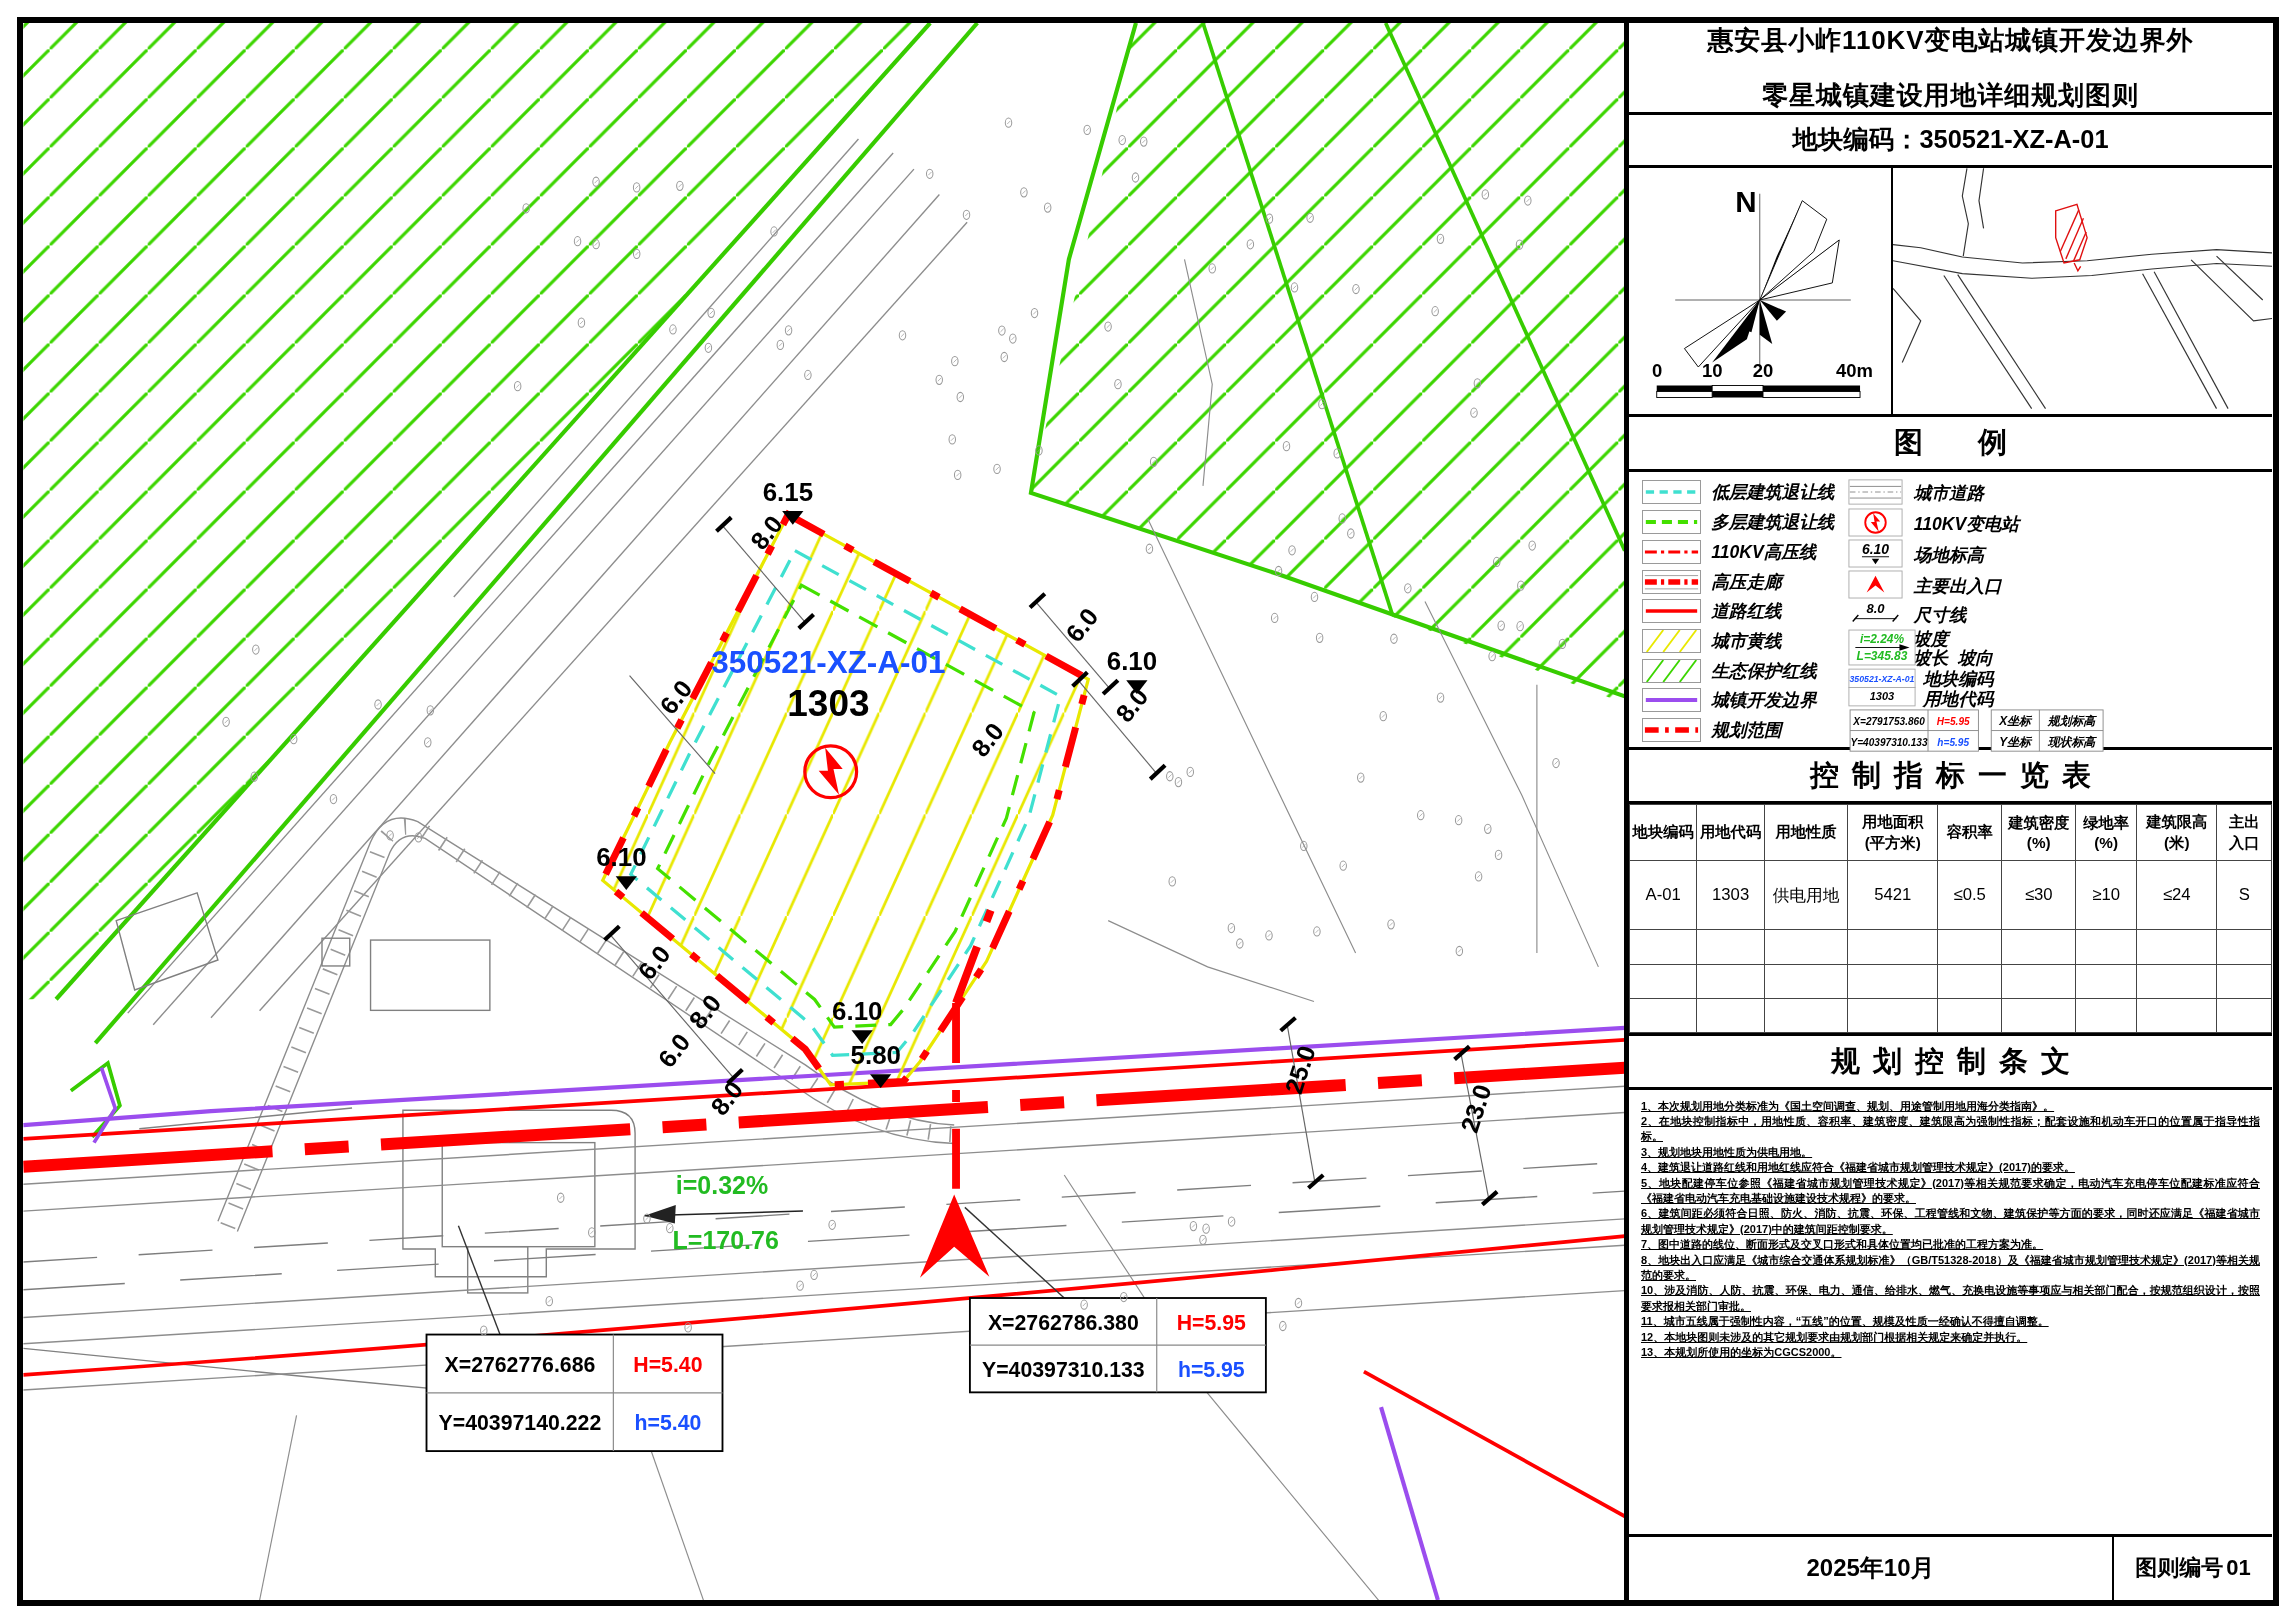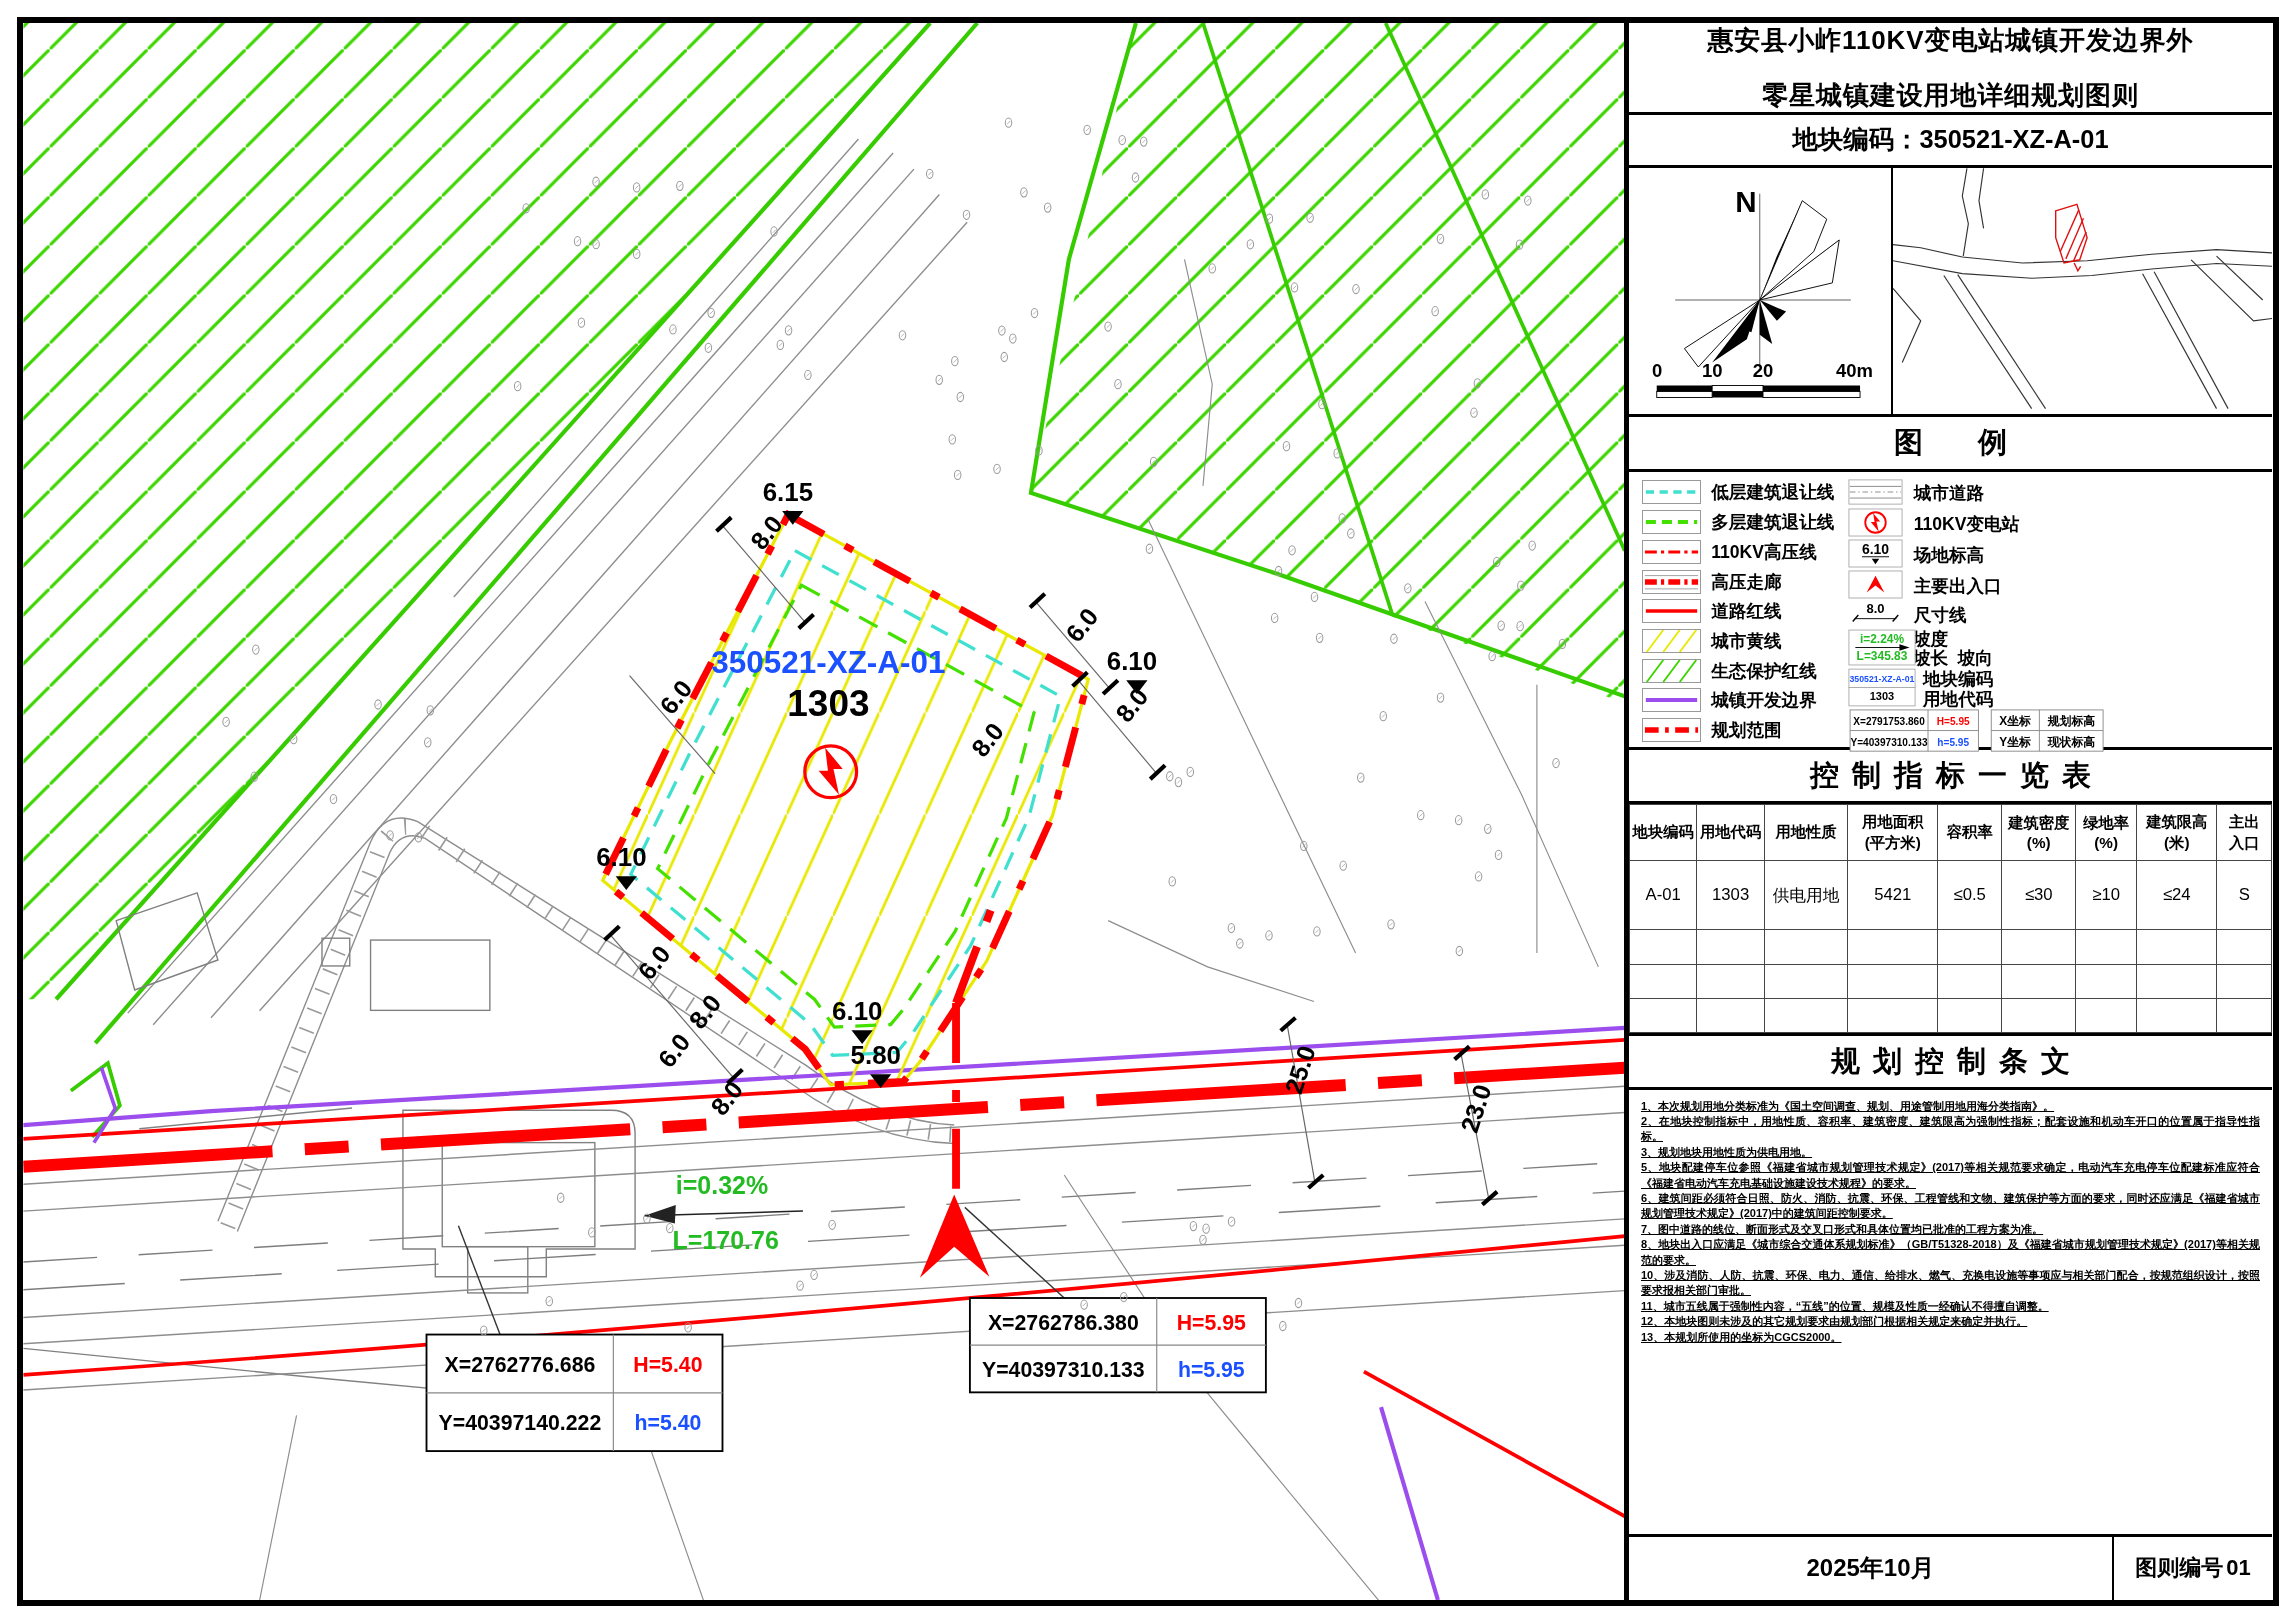--- a/index.html
+++ b/index.html
@@ -10,21 +10,21 @@
   #panel{position:absolute;left:1624px;top:23px;width:648px;height:1577px;border-left:5.1px solid #000;box-sizing:border-box;display:flex;flex-direction:column;}
   .sec{box-sizing:border-box;border-bottom:3.2px solid #000;position:relative;}
   .sec:last-child{border-bottom:none;}
   #sec-title{height:92px;display:flex;flex-direction:column;justify-content:center;align-items:center;gap:20px;}
   #sec-title div{font-size:26px;font-weight:bold;letter-spacing:0.9px;}
   #sec-code{height:54px;display:flex;justify-content:center;align-items:center;font-size:25.4px;font-weight:bold;}
   #sec-north{height:249px;display:flex;}
   #north-cell{width:265px;border-right:2.8px solid #000;box-sizing:border-box;}
   #inset-cell{flex:1;}
   #sec-lhdr,#sec-thdr,#sec-chdr{height:55px;display:flex;justify-content:center;align-items:center;font-size:29px;font-weight:bold;letter-spacing:13px;text-indent:13px;}
-  #sec-legend{height:278px;padding:6.5px 4.6px 2.8px 13px;}
+  #sec-legend{height:278px;padding:6.5px 4.6px 2.8px 13px;font-style:italic;}
   .lg-cols{display:flex;height:100%;}
   .lg-col-l{width:199px;display:flex;flex-direction:column;justify-content:space-between;}
   .lg-col-r{flex:1;display:flex;flex-direction:column;justify-content:space-between;padding-left:6.5px;}
   .lg-row{display:flex;align-items:center;height:28px;}
   .lg-swatch{width:59px;height:24px;border:0.9px solid #9a9a9a;box-sizing:border-box;position:relative;background:#fff;flex:none;}
   .lg-swatch svg{position:absolute;left:0;top:0;}
   .lg-label{font-size:17.6px;font-weight:bold;margin-left:10.2px;white-space:nowrap;}
   .lg-rrow{display:flex;align-items:center;}
   .lg-rswatch{width:56px;flex:none;position:relative;}
   #sec-table{height:234px;}
@@ -1031,20 +1031,21 @@
       </tbody>
         </table>
     </div>
 
     <div id="sec-chdr" class="sec">规划控制条文</div>
 
     <div id="sec-cond" class="sec">
         <p>1、本次规划用地分类标准为《国土空间调查、规划、用途管制用地用海分类指南》。</p>
         <p>2、在地块控制指标中，用地性质、容积率、建筑密度、建筑限高为强制性指标；配套设施和机动车开口的位置属于指导性指标。</p>
         <p>3、规划地块用地性质为供电用地。</p>
+        <p>4、建筑退让道路红线和用地红线应符合《福建省城市规划管理技术规定》(2017)的要求。</p>
         <p>5、地块配建停车位参照《福建省城市规划管理技术规定》(2017)等相关规范要求确定，电动汽车充电停车位配建标准应符合《福建省电动汽车充电基础设施建设技术规程》的要求。</p>
         <p>6、建筑间距必须符合日照、防火、消防、抗震、环保、工程管线和文物、建筑保护等方面的要求，同时还应满足《福建省城市规划管理技术规定》(2017)中的建筑间距控制要求。</p>
         <p>7、图中道路的线位、断面形式及交叉口形式和具体位置均已批准的工程方案为准。</p>
         <p>8、地块出入口应满足《城市综合交通体系规划标准》（GB/T51328-2018）及《福建省城市规划管理技术规定》(2017)等相关规范的要求。</p>
         <p>10、涉及消防、人防、抗震、环保、电力、通信、给排水、燃气、充换电设施等事项应与相关部门配合，按规范组织设计，按照要求报相关部门审批。</p>
         <p>11、城市五线属于强制性内容，“五线”的位置、规模及性质一经确认不得擅自调整。</p>
         <p>12、本地块图则未涉及的其它规划要求由规划部门根据相关规定来确定并执行。</p>
         <p>13、本规划所使用的坐标为CGCS2000。</p>
       </div>
 

